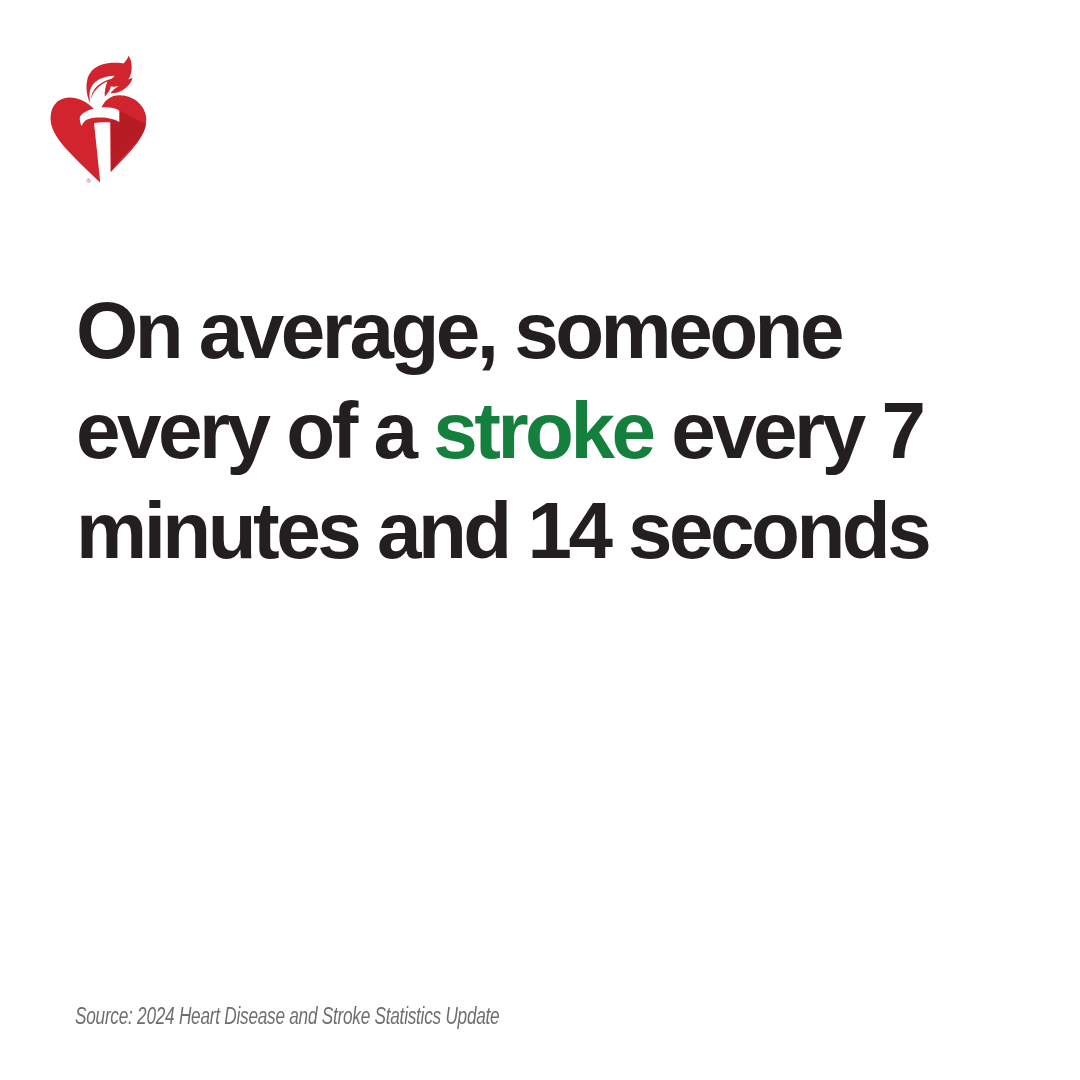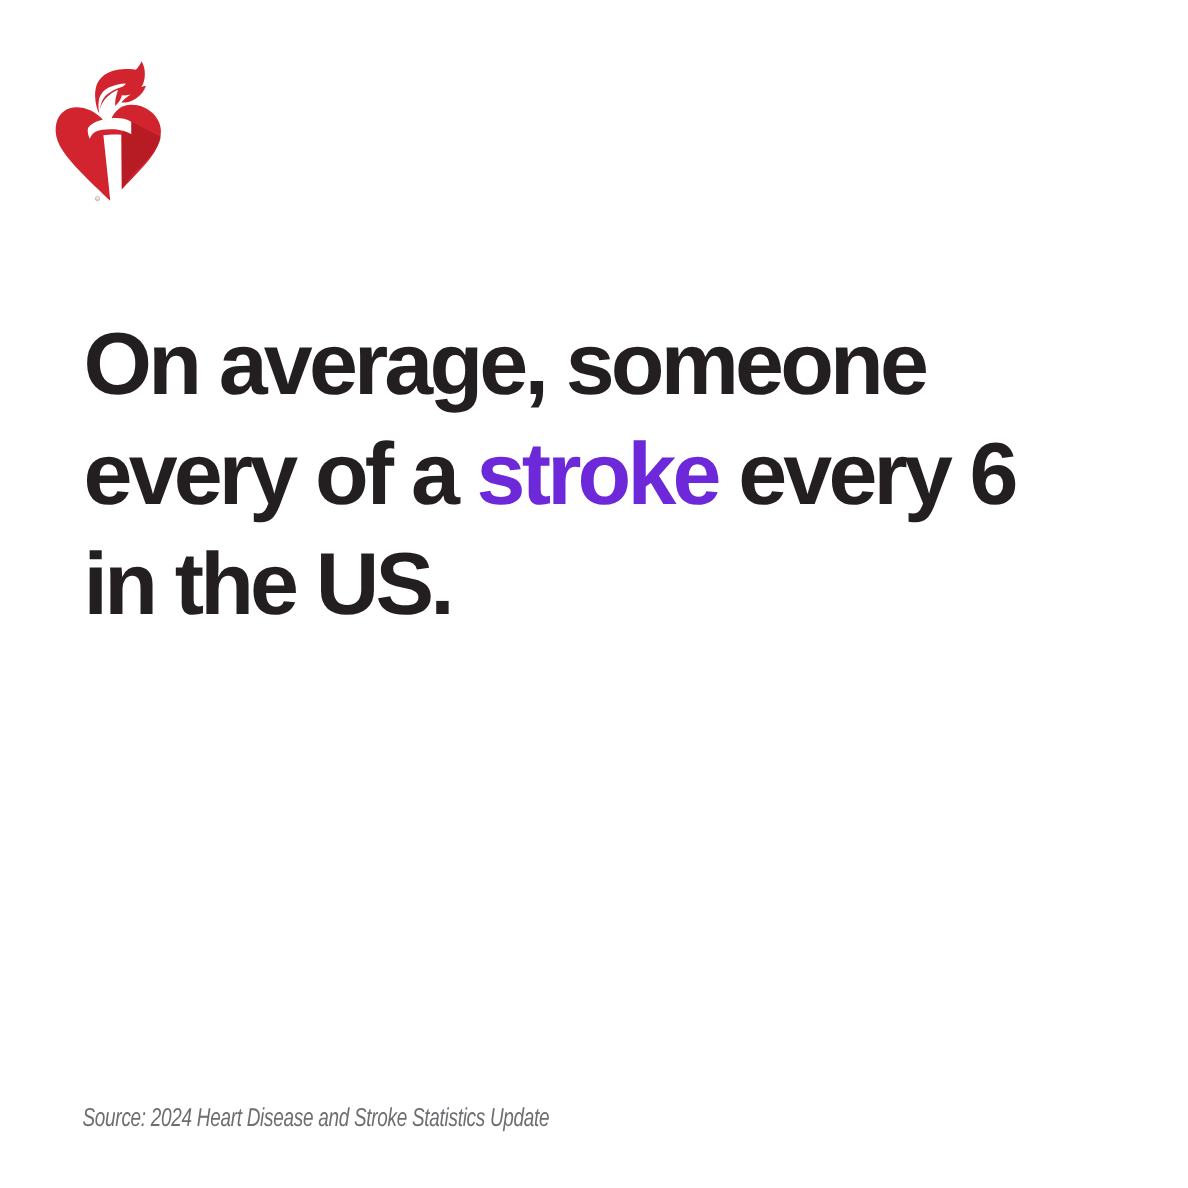--- a/index.html
+++ b/index.html
@@ -18,21 +18,21 @@
     left: 76px; top: 281px;
     width: 920px;
     font-size: 80px;
     font-weight: 700;
     letter-spacing: -3.5px;
     color: #231f20;
     transform: scaleX(1);
     transform-origin: 0 0;
   }
   .headline .hline { line-height: 100px; white-space: nowrap; }
-  .headline .hl { color: #6d28d9; }
+  .headline .hl { color: #15803d; }
 
   .source {
     position: absolute;
     left: 75px; top: 1003px;
     font-size: 23.5px;
     font-style: italic;
     color: #6d6e71;
     letter-spacing: -0.35px;
     white-space: nowrap;
     transform: scaleX(0.733);
@@ -72,20 +72,20 @@
 
       <g>
         <circle cx="88.6" cy="180.6" r="1.9" fill="none" stroke="#b07a80" stroke-width="0.55"></circle>
         <text x="88.6" y="181.7" text-anchor="middle" font-family="Liberation Sans, sans-serif" font-size="2.6" fill="#b07a80">R</text>
       </g>
     </svg>
   </div>
 
   <div class="headline">
     <div class="hline"><span>On average, someone</span></div>
-    <div class="hline"><span>every of a </span><span class="hl">stroke</span><span> every 6</span></div>
-    <div class="hline"><span>in the US.</span></div>
+    <div class="hline"><span>every of a </span><span class="hl">stroke</span><span> every 7</span></div>
+    <div class="hline"><span>minutes and 14 seconds</span></div>
   </div>
 
   <div class="source">Source: 2024 Heart Disease and Stroke Statistics Update</div>
 
 
 </div>
 
 </body></html>

